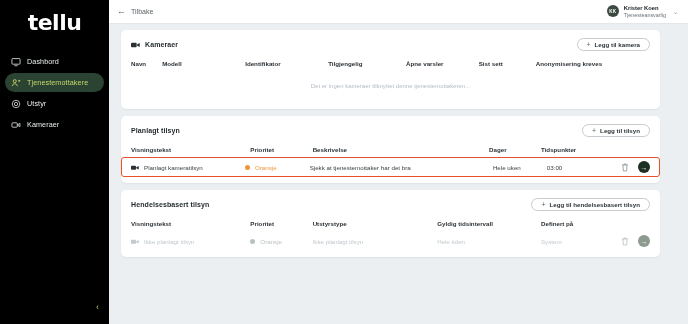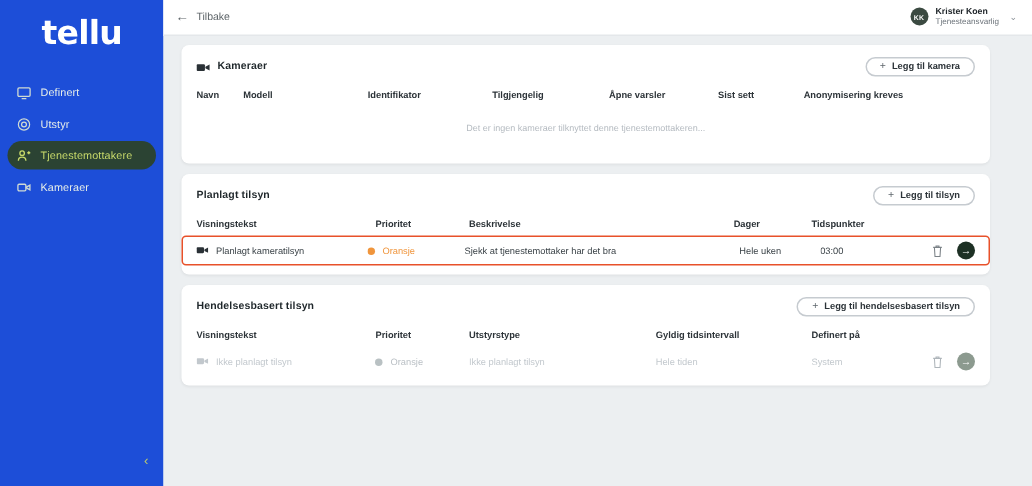--- a/index.html
+++ b/index.html
@@ -7,21 +7,21 @@
     width: 688px; height: 324px;
     font-family: "Liberation Sans", sans-serif;
     background: #ffffff;
     overflow: hidden;
   }
   .app { position: relative; width: 688px; height: 324px; display: flex; }
 
   
   .sidebar {
     width: 109px; height: 324px;
-    background: #1d4ed8;
+    background: #000000;
     flex: 0 0 109px;
     position: relative;
     display: flex; flex-direction: column;
   }
   .logo-wrap {
     height: 46px;
     display: flex; align-items: center; justify-content: center;
   }
   .logo {
     color: #ffffff;
@@ -213,42 +213,42 @@
 
     <div class="nav">
 
       <div class="nav-item">
         <span class="nav-icon">
           <svg width="10" height="10" viewBox="0 0 16 16" fill="none" stroke="#cfdad3" stroke-width="1.4">
             <rect x="1.5" y="2.5" width="13" height="9" rx="1.2"></rect>
               <path d="M5.5 14h5"></path>
           </svg>
         </span>
-        <span class="nav-label">Definert</span>
-      </div>
-
-      <div class="nav-item">
-        <span class="nav-icon">
-          <svg width="10" height="10" viewBox="0 0 16 16" fill="none" stroke="#cfdad3" stroke-width="1.3">
-            <circle cx="8" cy="8" r="6"></circle>
-              <circle cx="8" cy="8" r="2.6"></circle>
-          </svg>
-        </span>
-        <span class="nav-label">Utstyr</span>
+        <span class="nav-label">Dashbord</span>
       </div>
 
       <div class="nav-item active">
         <span class="nav-icon">
           <svg width="10" height="10" viewBox="0 0 16 16" fill="none" stroke="#c7d96a" stroke-width="1.4">
             <circle cx="6" cy="5" r="2.4"></circle>
               <path d="M2 13c0-2.4 1.8-3.8 4-3.8s4 1.4 4 3.8"></path>
             <path d="M11.5 4.5h3.2M13.1 3v3"></path>
           </svg>
         </span>
         <span class="nav-label">Tjenestemottakere</span>
+      </div>
+
+      <div class="nav-item">
+        <span class="nav-icon">
+          <svg width="10" height="10" viewBox="0 0 16 16" fill="none" stroke="#cfdad3" stroke-width="1.3">
+            <circle cx="8" cy="8" r="6"></circle>
+              <circle cx="8" cy="8" r="2.6"></circle>
+          </svg>
+        </span>
+        <span class="nav-label">Utstyr</span>
       </div>
 
       <div class="nav-item">
         <span class="nav-icon">
           <svg width="10" height="10" viewBox="0 0 16 16" fill="none" stroke="#cfdad3" stroke-width="1.4">
             <rect x="1.5" y="4.5" width="8.5" height="7" rx="1.3"></rect>
               <path d="M10.5 7.6l3.8-2.2v5.2l-3.8-2.2z"></path>
           </svg>
         </span>
         <span class="nav-label">Kameraer</span>

